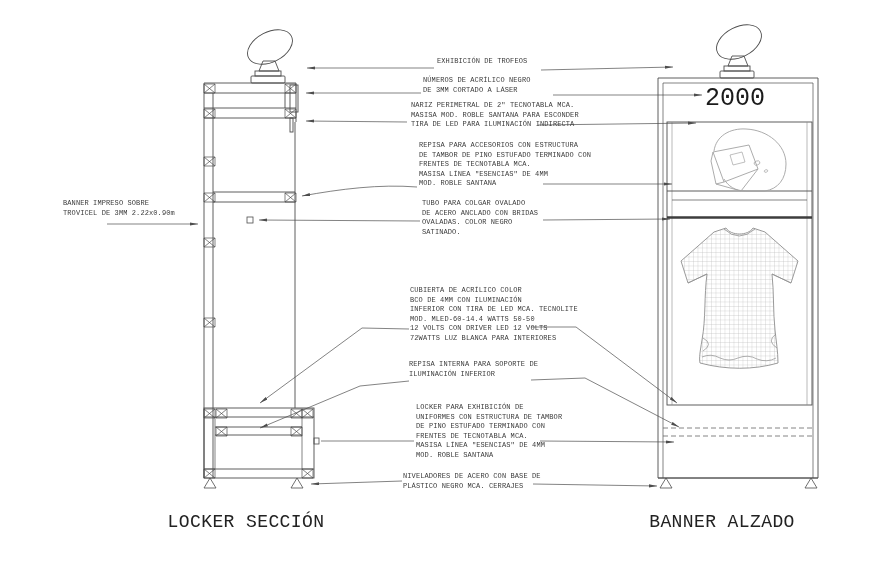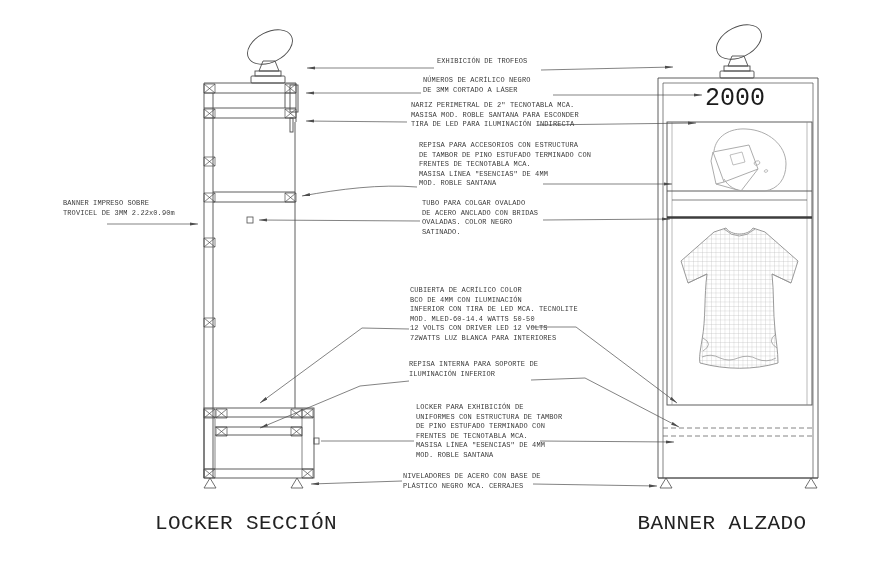--- a/index.html
+++ b/index.html
@@ -4,21 +4,21 @@
 <style>
   html,body{margin:0;padding:0;background:#ffffff;}
   .canvas{position:relative;width:880px;height:569px;background:#ffffff;overflow:hidden;
           font-family:Liberation Mono, monospace;}
   svg{position:absolute;left:0;top:0;}
   .ann{position:absolute;font-size:7px;line-height:9.6px;letter-spacing:.1px;
        color:#3b3b3b;white-space:pre-line;}
   .dim{position:absolute;left:695px;top:84px;width:80px;text-align:center;
        font-size:25px;color:#1b1b1b;}
   .vtitle{position:absolute;top:512px;width:200px;text-align:center;
-          font-size:21px;letter-spacing:.4px;color:#222;}
+          font-size:18px;letter-spacing:.4px;color:#222;}
   .vtitle.section{left:146px;}
   .vtitle.elevation{left:622px;}
 </style>
 </head>
 <body>
 
 <div class="canvas">
 
 <svg width="880" height="569" viewBox="0 0 880 569">
   <defs>

